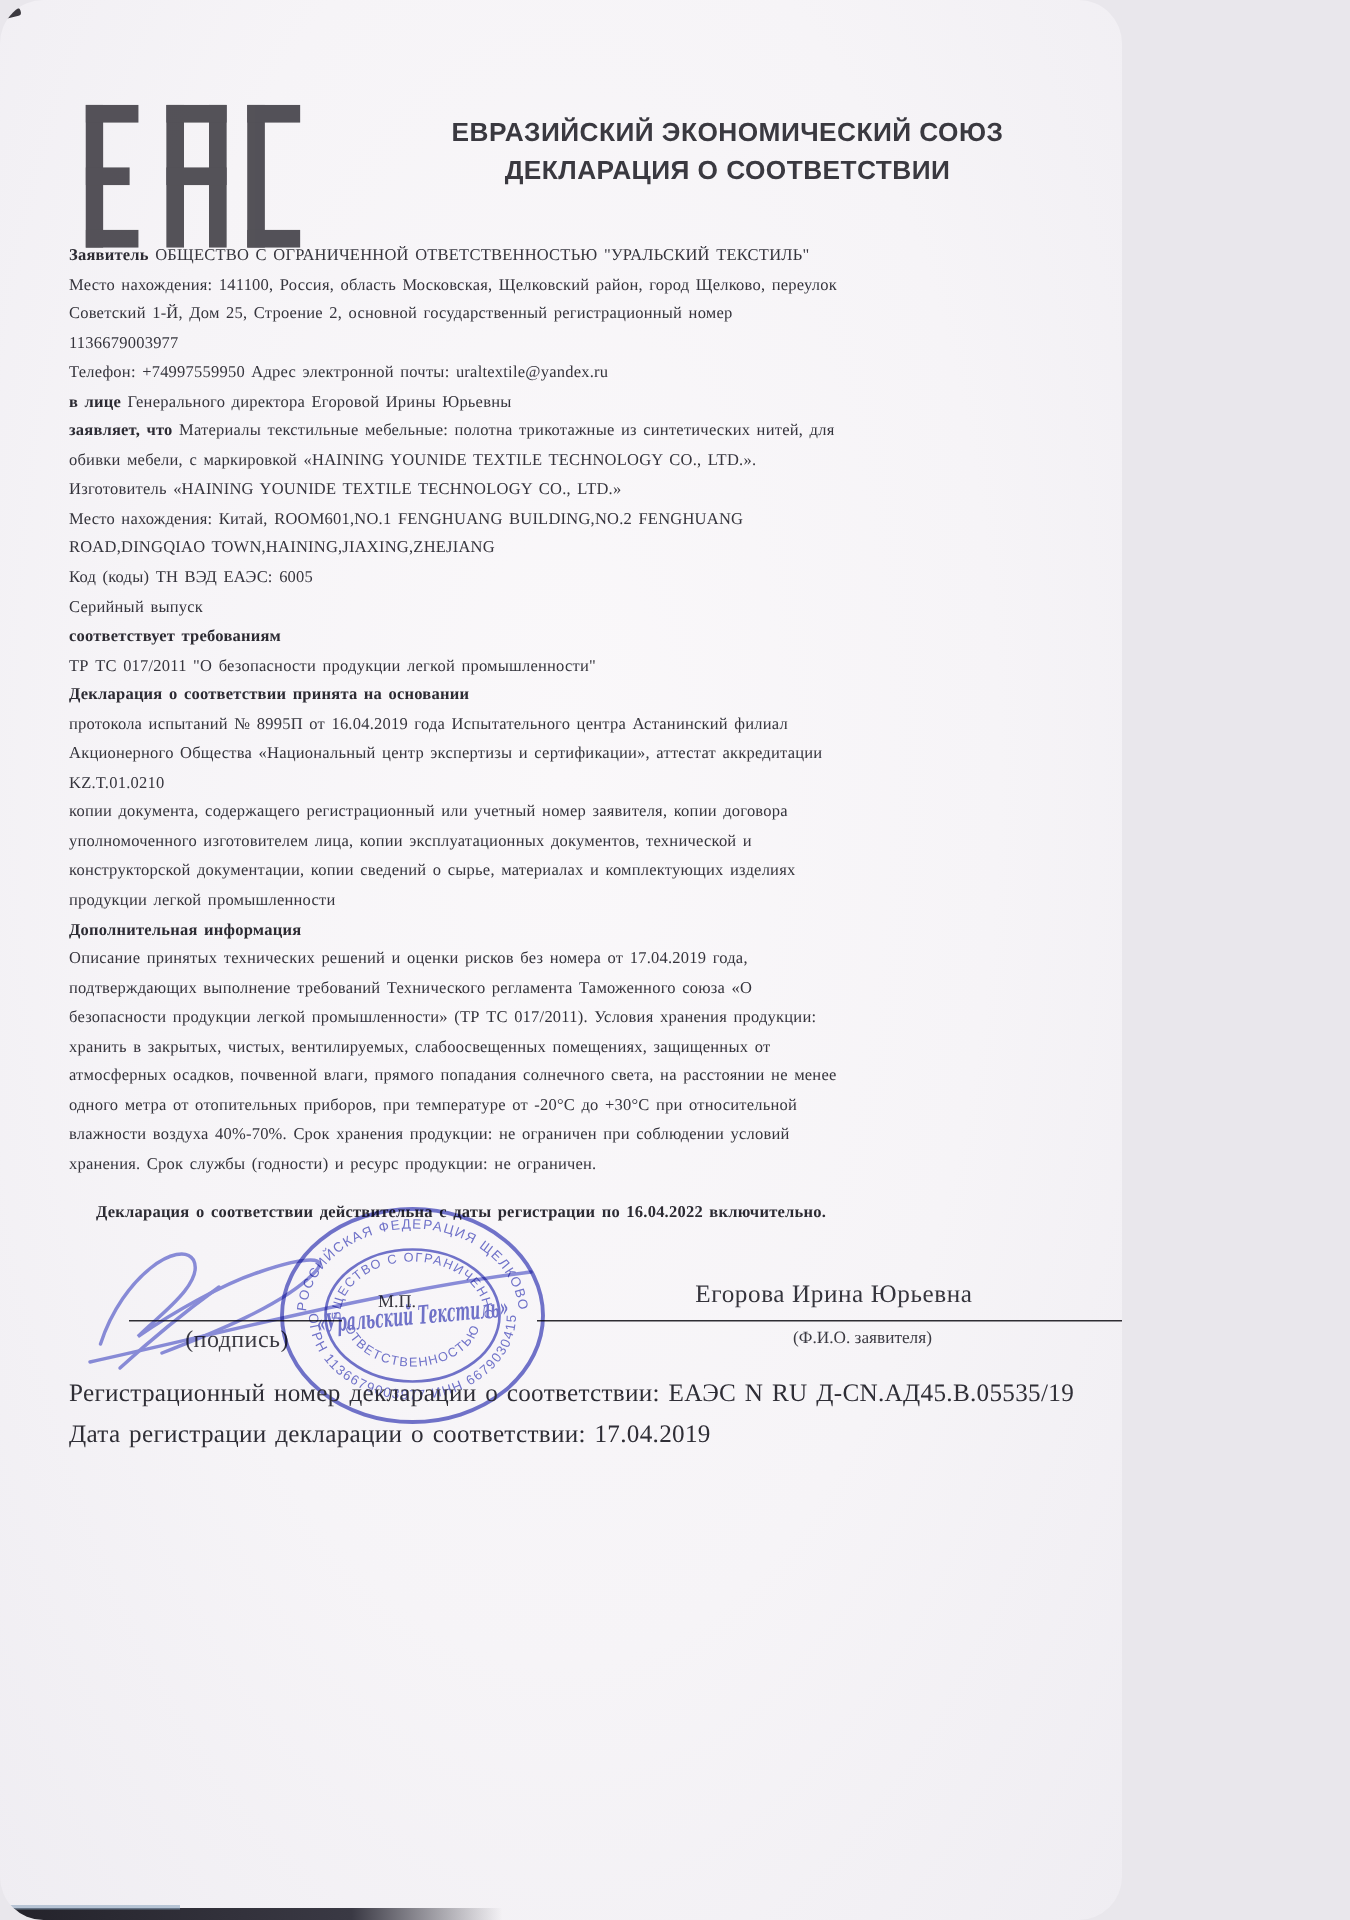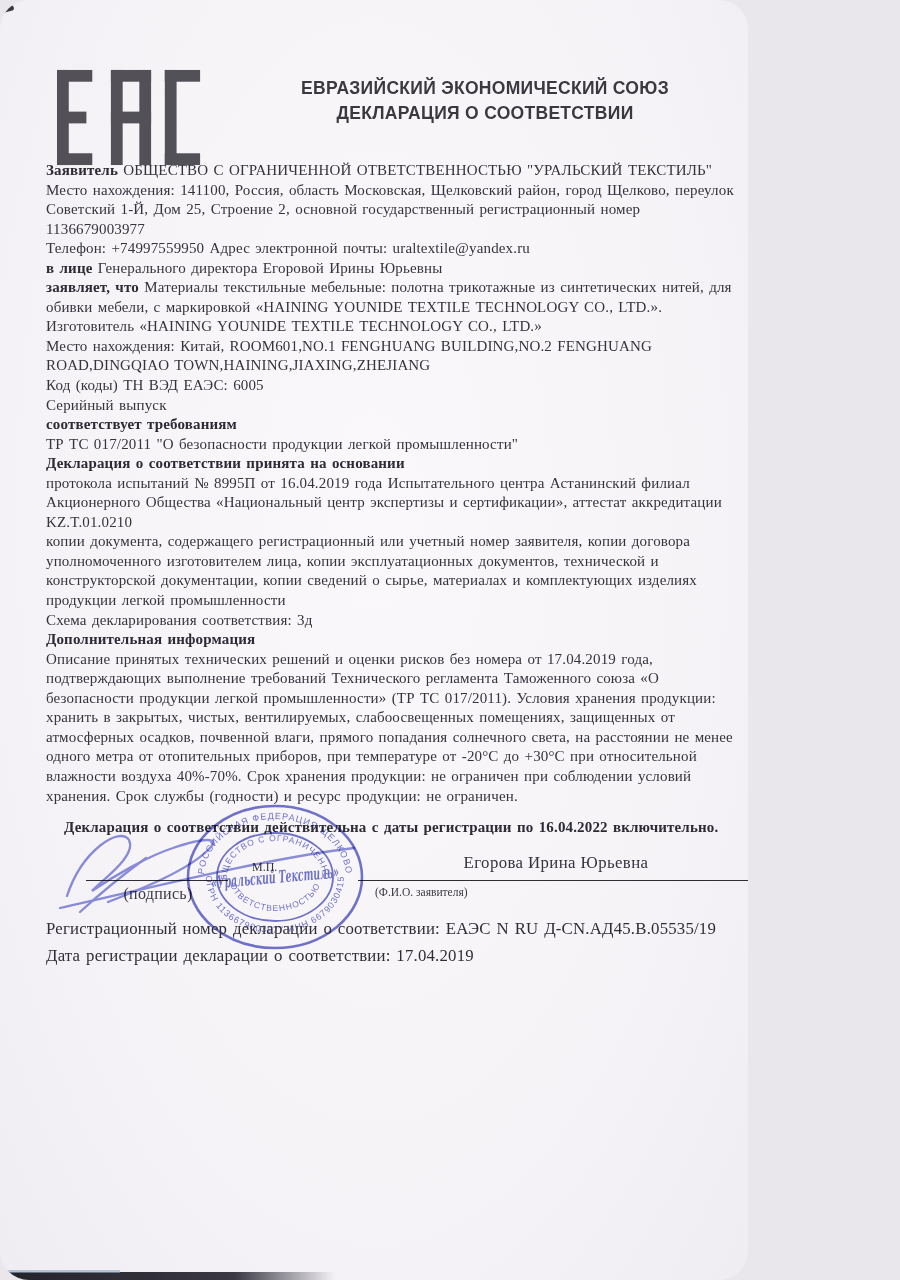--- a/index.html
+++ b/index.html
@@ -7,35 +7,35 @@
        background:
          radial-gradient(ellipse at 50% 40%, #faf8fa 0%, #f6f4f7 55%, #efedf2 100%);
        font-family:"Liberation Serif", serif;border-radius:29px;}
   
   #logo{position:absolute;left:57px;top:68px;width:148px;height:99px;}
   #hdr{position:absolute;left:205px;top:76px;width:560px;text-align:center;
        font-family:"Liberation Sans", sans-serif;font-weight:bold;
        font-size:17.5px;line-height:25px;color:#3a3940;letter-spacing:.3px;}
   
   #body-lines{position:absolute;left:46px;top:161px;width:816px;
-       font-size:15px;line-height:19.55px;color:#35343c;
+       font-size:11px;line-height:19.55px;color:#35343c;
        letter-spacing:.15px;word-spacing:1.4px;}
   .bl{white-space:nowrap;height:19.55px;}
   .bl strong{color:#2c2b33;}
   .bl.gap{margin-top:12px;margin-left:18px;}
   
   .rule{position:absolute;border-top:1.8px solid #2e2d33;height:0;}
   #line-sign{left:86px;top:880px;width:142px;}
   #line-fio{left:358px;top:880px;width:442px;}
   #lbl-sign{position:absolute;left:108px;top:885px;width:100px;text-align:center;
        font-size:16px;color:#3b3a42;letter-spacing:.3px;}
   #mp{position:absolute;left:252px;top:860px;font-size:12px;color:#35343c;}
   #fio{position:absolute;left:356px;top:853px;width:400px;text-align:center;
        font-size:16.8px;color:#35343c;letter-spacing:.4px;}
-  #lbl-fio{position:absolute;left:375px;top:886px;width:400px;text-align:left;
+  #lbl-fio{position:absolute;left:375px;top:886px;width:400px;text-align:center;
        font-size:11.5px;color:#3b3a42;}
   #stamp{position:absolute;left:182px;top:798px;width:186px;height:158px;
        mix-blend-mode:multiply;opacity:.88;}
   #autograph{position:absolute;left:52px;top:818px;width:320px;height:100px;
        mix-blend-mode:multiply;opacity:.9;}
   
   .reg{position:absolute;left:46px;font-weight:normal;font-size:16.8px;color:#2f2e36;
        letter-spacing:.2px;word-spacing:1.4px;white-space:nowrap;}
   #reg1{top:919px;}
   #reg2{top:946px;}
@@ -99,21 +99,20 @@
       <div class="bl"><strong>соответствует требованиям</strong></div>
       <div class="bl">ТР ТС 017/2011 "О безопасности продукции легкой промышленности"</div>
       <div class="bl"><strong>Декларация о соответствии принята на основании</strong></div>
       <div class="bl">протокола испытаний № 8995П от 16.04.2019 года Испытательного центра Астанинский филиал</div>
       <div class="bl">Акционерного Общества «Национальный центр экспертизы и сертификации», аттестат аккредитации</div>
       <div class="bl">KZ.T.01.0210</div>
       <div class="bl">копии документа, содержащего регистрационный или учетный номер заявителя, копии договора</div>
       <div class="bl">уполномоченного изготовителем лица, копии эксплуатационных документов, технической и</div>
       <div class="bl">конструкторской документации, копии сведений о сырье, материалах и комплектующих изделиях</div>
       <div class="bl">продукции легкой промышленности</div>
-      <div class="bl">Схема декларирования соответствия: 3д</div>
       <div class="bl"><strong>Дополнительная информация</strong></div>
       <div class="bl">Описание принятых технических решений и оценки рисков без номера от 17.04.2019 года,</div>
       <div class="bl">подтверждающих выполнение требований Технического регламента Таможенного союза «О</div>
       <div class="bl">безопасности продукции легкой промышленности» (ТР ТС 017/2011). Условия хранения продукции:</div>
       <div class="bl">хранить в закрытых, чистых, вентилируемых, слабоосвещенных помещениях, защищенных от</div>
       <div class="bl">атмосферных осадков, почвенной влаги, прямого попадания солнечного света, на расстоянии не менее</div>
       <div class="bl">одного метра от отопительных приборов, при температуре от -20°С до +30°С при относительной</div>
       <div class="bl">влажности воздуха 40%-70%. Срок хранения продукции: не ограничен при соблюдении условий</div>
       <div class="bl">хранения. Срок службы (годности) и ресурс продукции: не ограничен.</div>
       <div class="bl gap"><strong>Декларация о соответствии действительна с даты регистрации по 16.04.2022 включительно.</strong></div>

